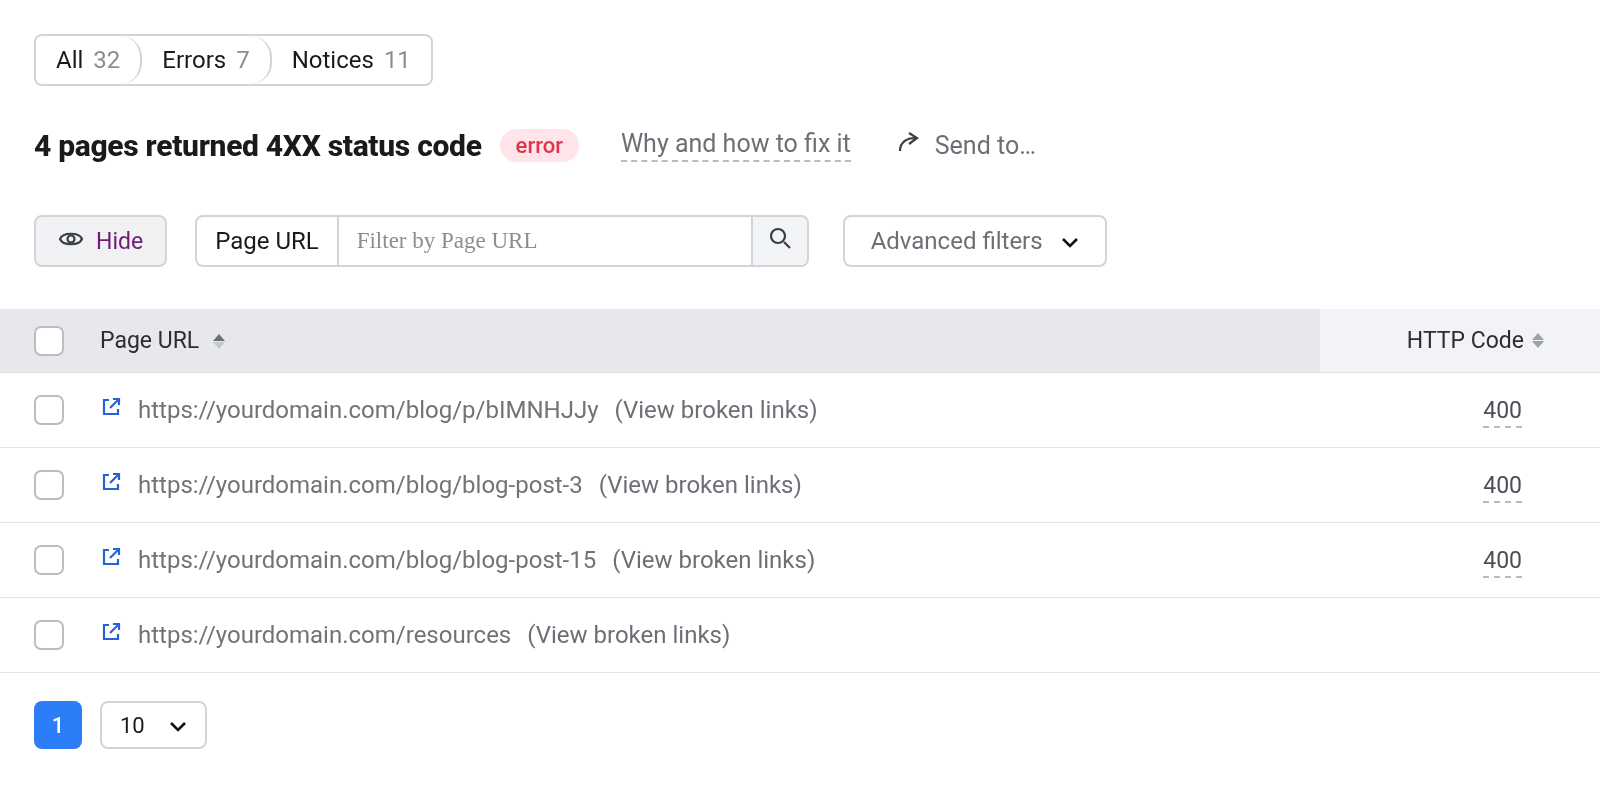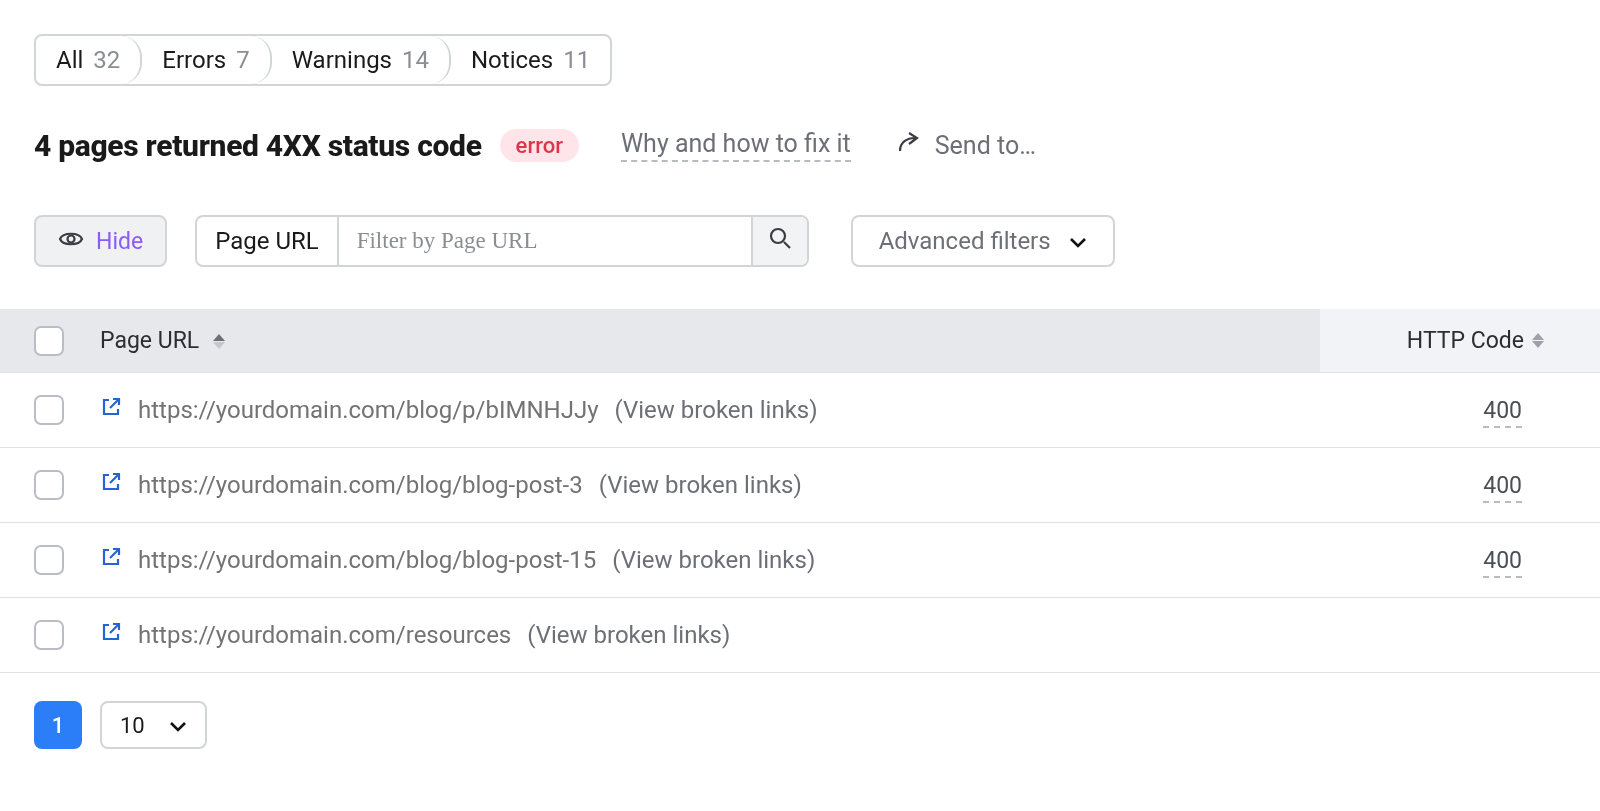--- a/index.html
+++ b/index.html
@@ -73,21 +73,21 @@
     gap: 28px;
     margin-top: 52px;
   }
   .hide-btn {
     display: inline-flex;
     align-items: center;
     gap: 12px;
     border: 2px solid #d1d5da;
     border-radius: 8px;
     background: #f0f1f3;
-    color: #8b5cf6;
+    color: #701a75;
     padding: 8px 22px;
     font-size: 23px;
     cursor: pointer;
   }
   .filter-group {
     display: inline-flex;
     border: 2px solid #d1d5da;
     border-radius: 8px;
     overflow: hidden;
     background: #fff;
@@ -120,21 +120,21 @@
     display: inline-flex;
     align-items: center;
     gap: 18px;
     border: 2px solid #d1d5da;
     border-radius: 8px;
     color: #6c6f76;
     padding: 8px 26px;
     font-size: 24px;
     cursor: pointer;
     background: #fff;
-    margin-left: 14px;
+    margin-left: 6px;
   }
 
   
   .table { width: 100%; margin-top: 42px; border-bottom: 1px solid #e0e2e6; }
   .th-row {
     display: grid;
     grid-template-columns: 100px 1fr 280px;
     align-items: center;
     background: #e7e8ec;
     font-size: 23px;
@@ -212,24 +212,20 @@
 
 <div class="padx">
   <div class="tabs">
     <div class="tab">
       <span>All</span>
       <span class="tab-count">32</span>
     </div>
     <div class="tab">
       <span>Errors</span>
       <span class="tab-count">7</span>
-    </div>
-    <div class="tab">
-      <span>Warnings</span>
-      <span class="tab-count">14</span>
     </div>
     <div class="tab">
       <span>Notices</span>
       <span class="tab-count">11</span>
     </div>
   </div>
 </div>
 
 <div class="headline-row padx">
   <span class="title">4 pages returned 4XX status code</span>

